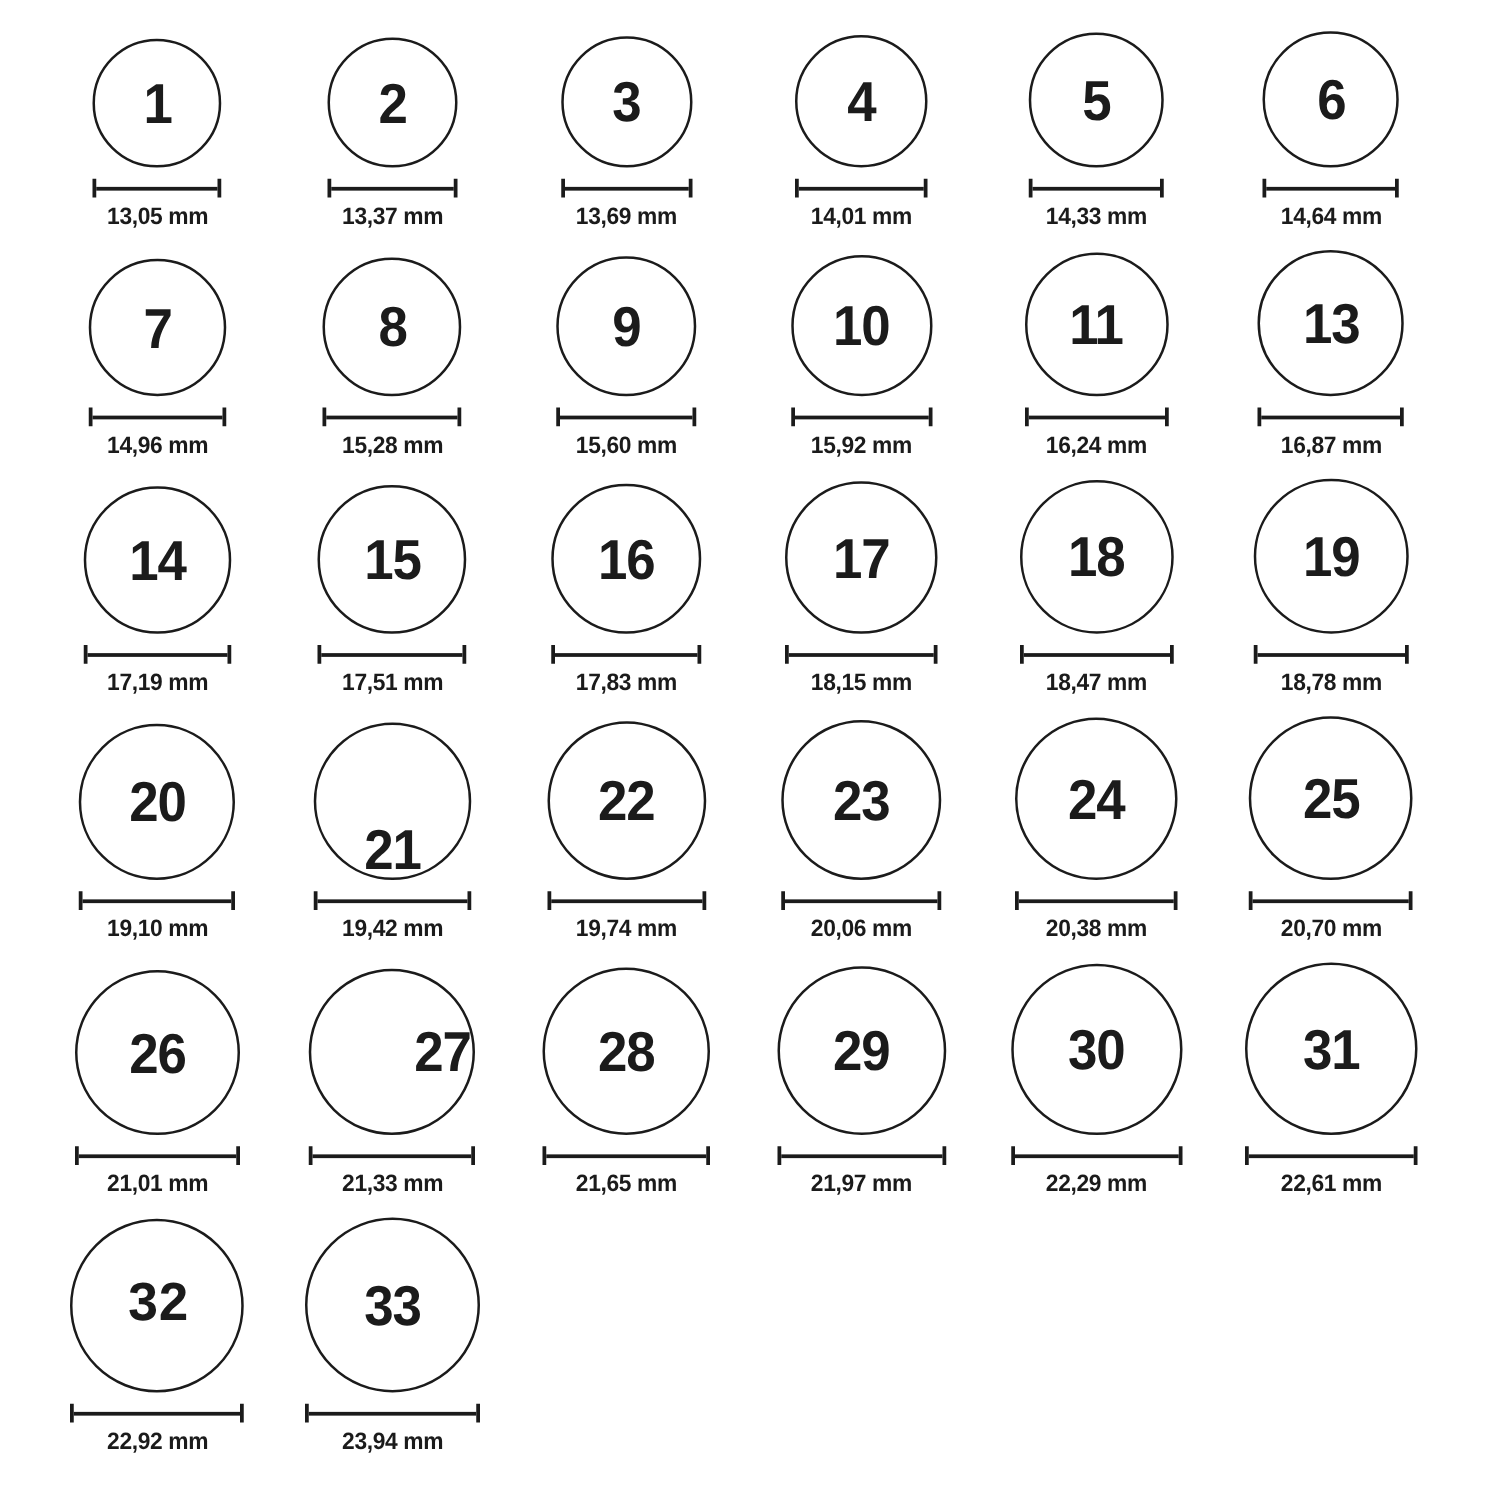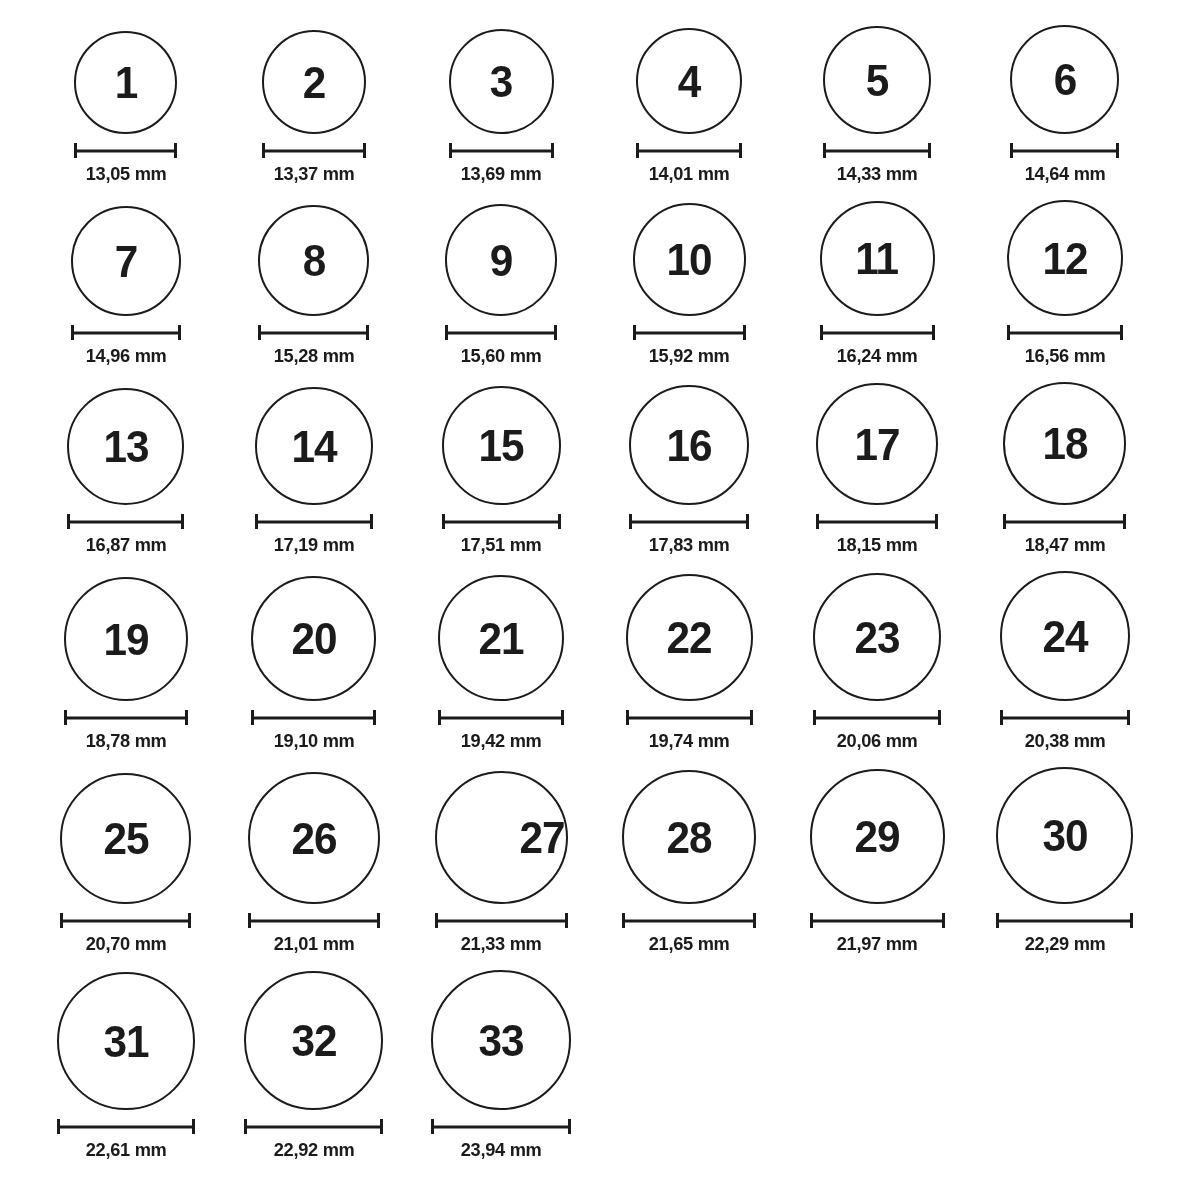--- a/index.html
+++ b/index.html
@@ -176,29 +176,20 @@
       <div class="cell">
         <div class="circle" style="width: 115px; height: 115px;">
           <span class="num">11</span>
         </div>
         <div class="measure" style="width: 115px;">
           <div class="bar"></div>
         </div>
         <div class="label">16,24 mm</div>
       </div>
       <div class="cell">
-        <div class="circle" style="width: 116px; height: 116px;">
-          <span class="num">12</span>
-        </div>
-        <div class="measure" style="width: 116px;">
-          <div class="bar"></div>
-        </div>
-        <div class="label">16,56 mm</div>
-      </div>
-      <div class="cell">
         <div class="circle" style="width: 117px; height: 117px;">
           <span class="num">13</span>
         </div>
         <div class="measure" style="width: 117px;">
           <div class="bar"></div>
         </div>
         <div class="label">16,87 mm</div>
       </div>
       <div class="cell">
         <div class="circle" style="width: 118px; height: 118px;">
@@ -257,21 +248,21 @@
       <div class="cell">
         <div class="circle" style="width: 125px; height: 125px; justify-content: center;">
           <span class="num">20</span>
         </div>
         <div class="measure" style="width: 125px;">
           <div class="bar"></div>
         </div>
         <div class="label">19,10 mm</div>
       </div>
       <div class="cell">
-        <div class="circle" style="width: 126px; height: 126px;">
+        <div class="circle" style="width: 126px; height: 126px; align-items: flex-end;">
           <span class="num">21</span>
         </div>
         <div class="measure" style="width: 126px;">
           <div class="bar"></div>
         </div>
         <div class="label">19,42 mm</div>
       </div>
       <div class="cell">
         <div class="circle" style="width: 127px; height: 127px;">
           <span class="num">22</span>
@@ -356,21 +347,21 @@
       <div class="cell">
         <div class="circle" style="width: 138px; height: 138px;">
           <span class="num">31</span>
         </div>
         <div class="measure" style="width: 138px;">
           <div class="bar"></div>
         </div>
         <div class="label">22,61 mm</div>
       </div>
       <div class="cell">
-        <div class="circle" style="width: 139px; height: 139px;">
+        <div class="circle" style="width: 139px; height: 139px; font-family: Liberation Mono, monospace;">
           <span class="num">32</span>
         </div>
         <div class="measure" style="width: 139px;">
           <div class="bar"></div>
         </div>
         <div class="label">22,92 mm</div>
       </div>
       <div class="cell">
         <div class="circle" style="width: 140px; height: 140px;">
           <span class="num">33</span>

